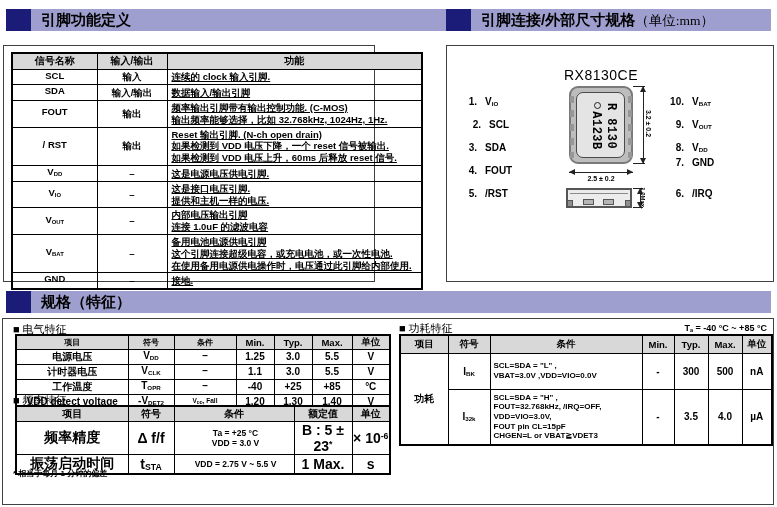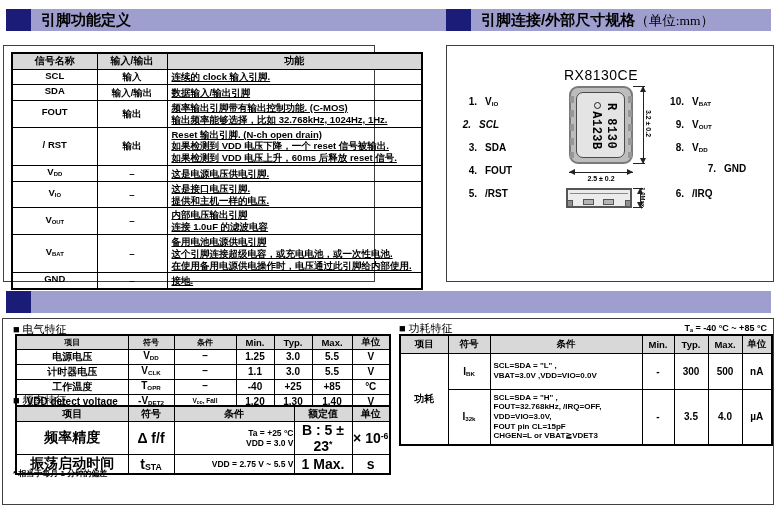--- a/index.html
+++ b/index.html
@@ -70,21 +70,21 @@
   .subhead { position:absolute; font-family:"Liberation Serif", serif; font-size:11px; white-space:nowrap; }
   .spec { position:absolute; border:2px solid #000; }
   .spec th, .spec td { border:1px solid #000; font-weight:bold; text-align:center; padding:0; }
   .spec th { background:#d8d8d8; }
   .elec th { height:14px; font-size:9.5px; }
   .elec th.thsm { font-size:8px; }
   .elec td { height:12px; font-size:10px; line-height:12px; }
   .elec td.smallcond { font-size:6.5px; }
   .freq th { height:14px; font-size:10px; }
   .freq td { font-size:14px; }
-  .freq td.c-cond { text-align:right; font-size:8.5px; line-height:10px; padding-left:3px; }
+  .freq td.c-cond { text-align:center; font-size:8.5px; line-height:10px; padding-left:3px; }
   .freq tr.r1 td { height:24px; }
   .freq tr.r2 td { height:18px; }
   .pow th { height:18px; font-size:9.5px; }
   .pow td { font-size:10px; }
   .pow td.c-cond { text-align:left; font-size:8px; line-height:9.6px; padding-left:3px; }
   .pow tr.r1 td { height:36px; }
   .pow tr.r2 td { height:56px; }
   .tanote { position:absolute; font-size:9px; font-weight:bold; white-space:nowrap; }
   .footnote { position:absolute; font-size:8px; font-weight:bold; white-space:nowrap; }
 </style>
@@ -198,29 +198,29 @@
     <div class="cast" style="left:-1px;"></div>
     <div class="cast" style="right:-1px;"></div>
     <div class="pkg-inner"></div>
     <div class="marking">
       <div>R 8130</div>
       <div><span class="circle"></span><span>A123B</span></div>
     </div>
   </div>
 
   <div class="pinrow" style="left:18px; top:50px;"><span class="pnum-l">1.</span><span>V</span><span class="sub">IO</span></div>
-  <div class="pinrow" style="left:12px; top:73px;font-style:italic;"><span class="pnum-l">2.</span><span>SCL</span><span class="sub"></span></div>
+  <div class="pinrow" style="left:22px; top:73px;"><span class="pnum-l">2.</span><span>SCL</span><span class="sub"></span></div>
   <div class="pinrow" style="left:18px; top:96px;"><span class="pnum-l">3.</span><span>SDA</span><span class="sub"></span></div>
   <div class="pinrow" style="left:18px; top:119px;"><span class="pnum-l">4.</span><span>FOUT</span><span class="sub"></span></div>
   <div class="pinrow" style="left:18px; top:142px;"><span class="pnum-l">5.</span><span>/RST</span><span class="sub"></span></div>
 
   <div class="pinrow" style="left:221px; top:50px;"><span class="pnum-r">10.</span><span>V</span><span class="sub">BAT</span></div>
   <div class="pinrow" style="left:221px; top:73px;"><span class="pnum-r">9.</span><span>V</span><span class="sub">OUT</span></div>
   <div class="pinrow" style="left:221px; top:96px;"><span class="pnum-r">8.</span><span>V</span><span class="sub">DD</span></div>
-  <div class="pinrow" style="left:221px; top:117px;margin-left:32px;"><span class="pnum-r">7.</span><span>GND</span><span class="sub"></span></div>
+  <div class="pinrow" style="left:221px; top:111px;"><span class="pnum-r">7.</span><span>GND</span><span class="sub"></span></div>
   <div class="pinrow" style="left:221px; top:142px;"><span class="pnum-r">6.</span><span>/IRQ</span><span class="sub"></span></div>
 
   <div class="ext" style="left:186px; top:40px; width:12px; height:1px;"></div>
   <div class="ext" style="left:186px; top:117px; width:12px; height:1px;"></div>
   <div class="dline-v" style="left:196px; top:40px; height:78px;"></div>
   <div class="arr up" style="left:193px; top:40px;"></div>
   <div class="arr down" style="left:193px; top:112px;"></div>
   <div class="dimlabel rot90" style="left:181px; top:74px; width:40px;">3.2 ± 0.2</div>
 
   <div class="dline-h" style="left:122px; top:126px; width:64px;"></div>
@@ -238,20 +238,21 @@
   <div class="ext" style="left:186px; top:142px; width:10px; height:1px;"></div>
   <div class="ext" style="left:186px; top:161px; width:10px; height:1px;"></div>
   <div class="dline-v" style="left:193px; top:142px; height:20px;"></div>
   <div class="arr up" style="left:190px; top:142px;"></div>
   <div class="arr down" style="left:190px; top:156px;"></div>
   <div class="dimlabel rot90" style="left:178px; top:149px; width:36px; font-size:6px;">1.0Max.</div>
 </div>
 
 <div class="secbar" style="left:6px; top:291px; width:765px;">
   <div class="sq"></div>
+  <div class="sectitle">规格（特征）</div>
 </div>
 
 <div class="panel" style="left:2px; top:318px; width:772px; height:187px;">
 
   <div class="subhead" style="left:10px; top:3px;">■ 电气特征</div>
   <table class="spec elec" style="left:12px; top:15px; width:374px;">
     <colgroup>
         <col style="width:112px">
         <col style="width:46px">
         <col style="width:62px">

